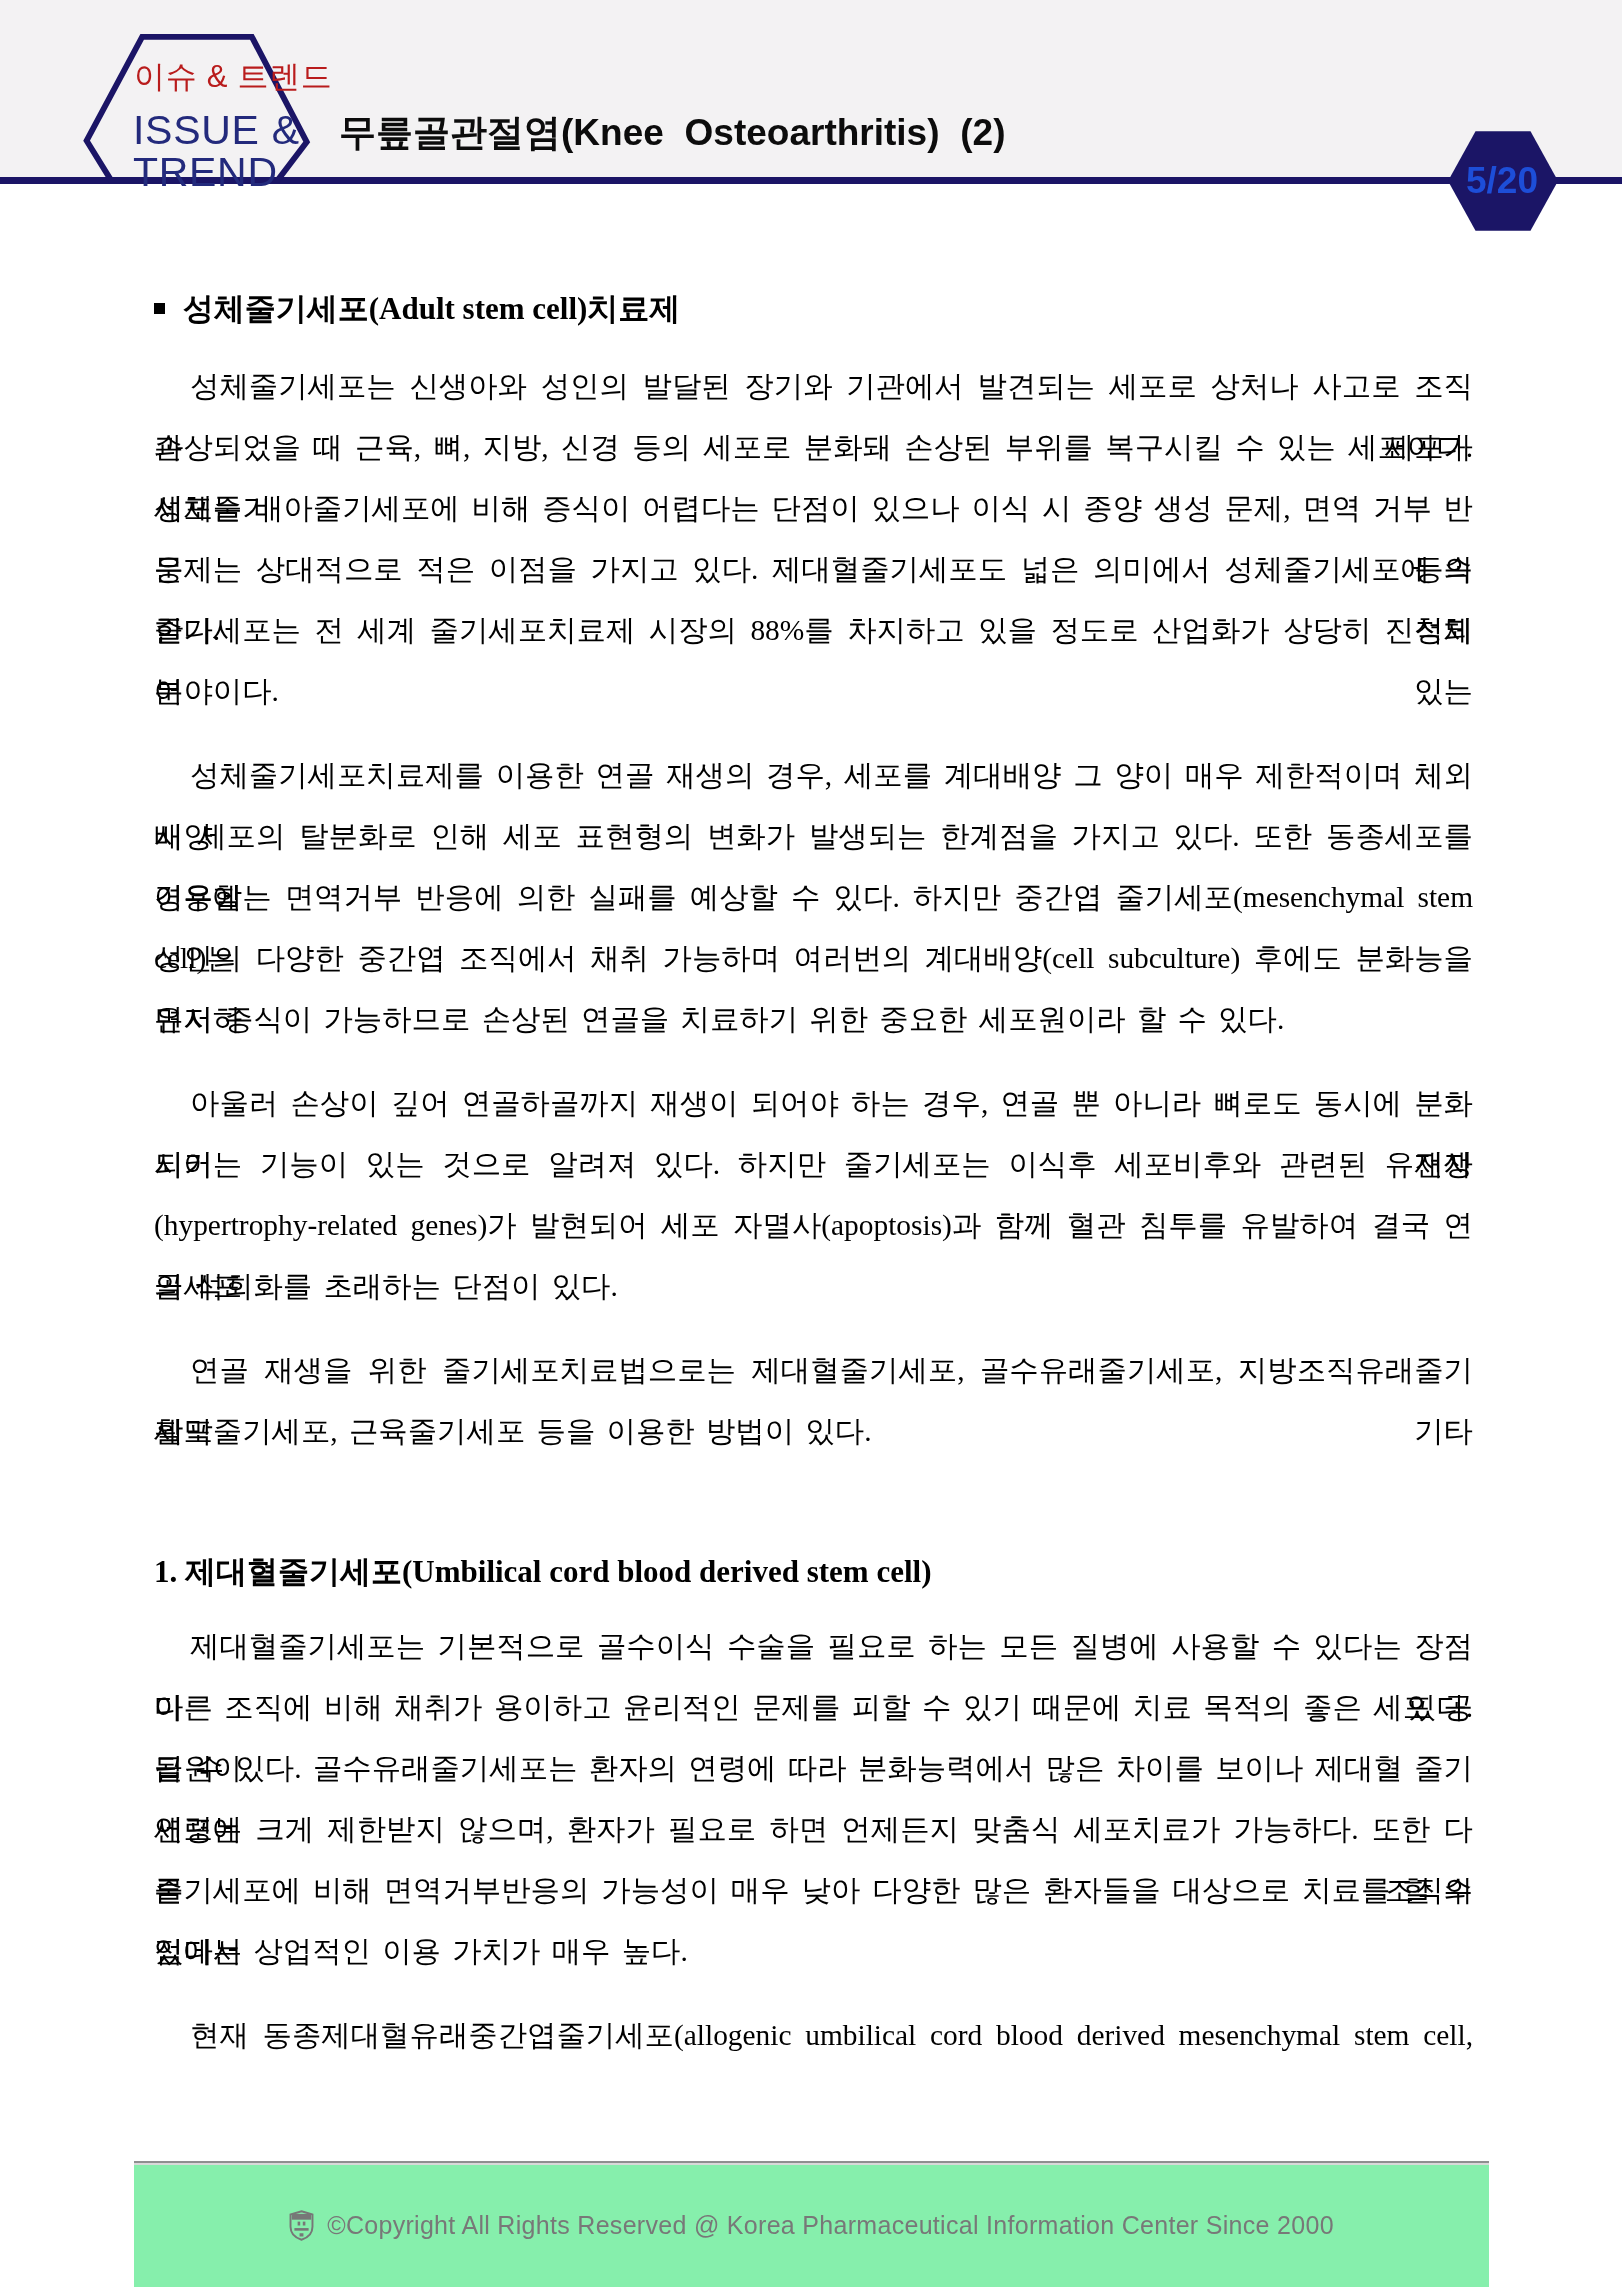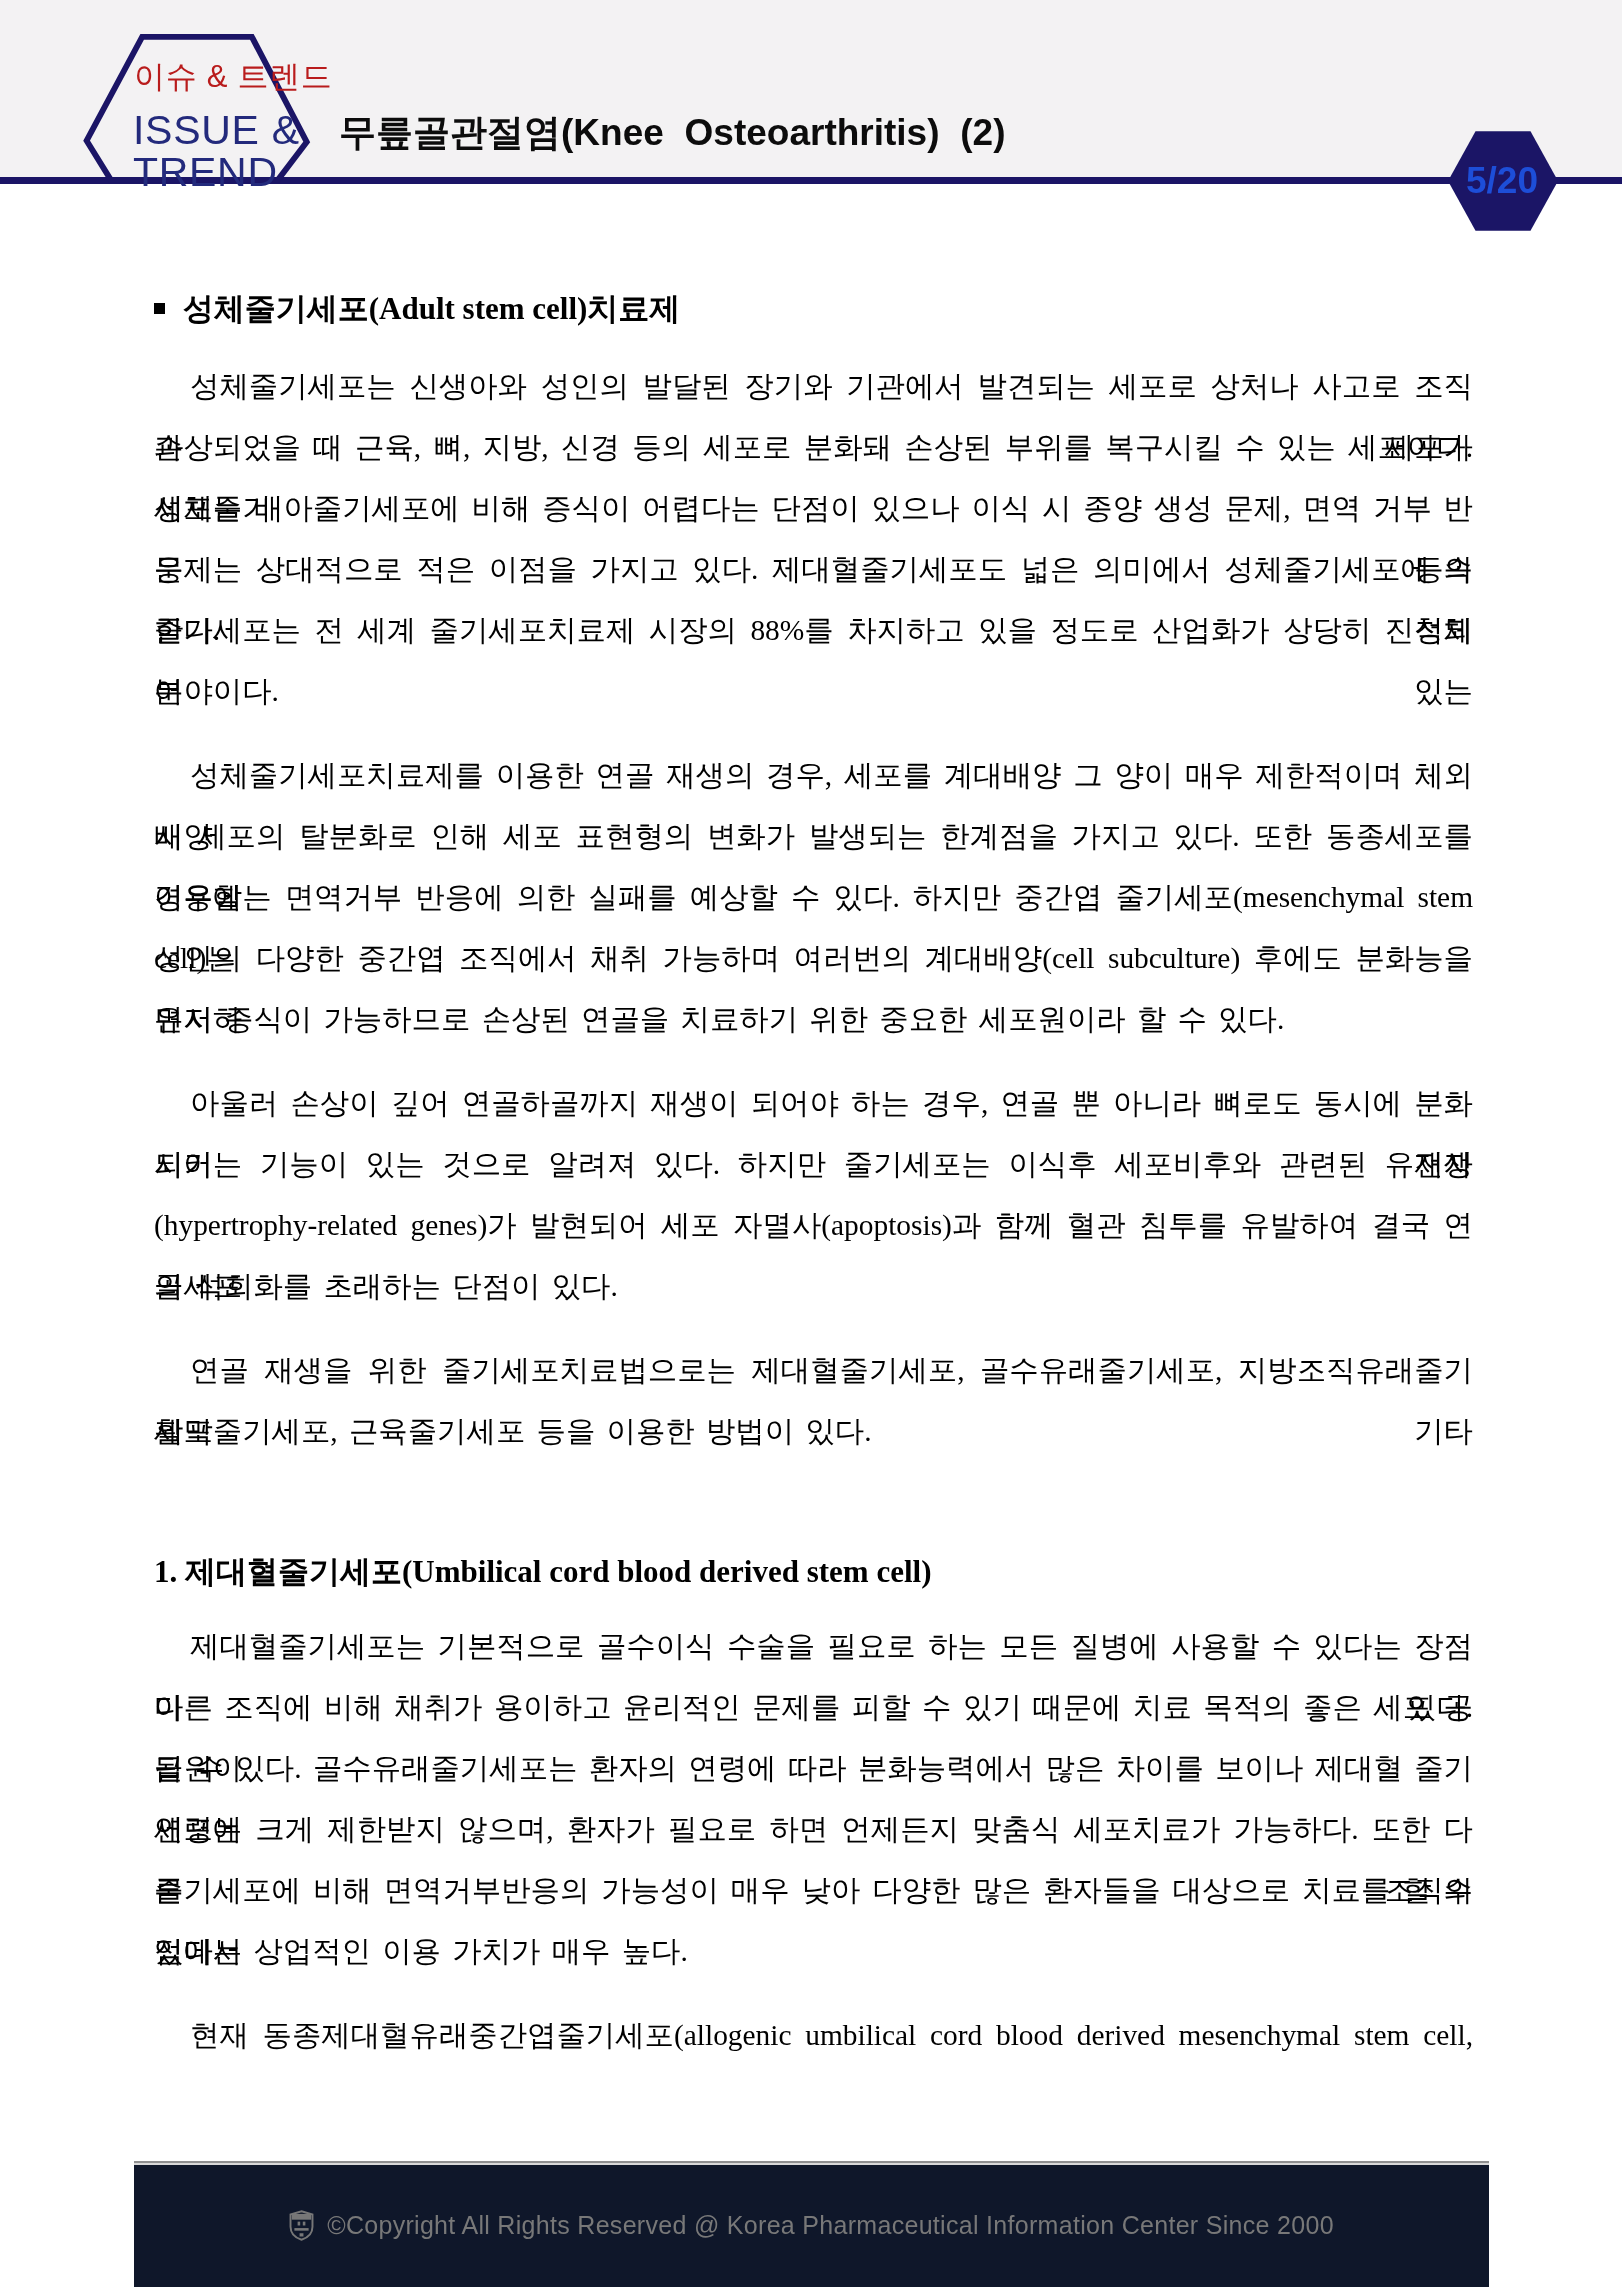--- a/index.html
+++ b/index.html
@@ -78,21 +78,21 @@
     text-align: justify;
     text-align-last: justify;
   }
   .line.last { text-align: left; text-align-last: left; }
   .line.indent { text-indent: 36px; }
 
   
   .footer {
     position: absolute; left: 134px; top: 2161px;
     width: 1355px; height: 124px;
-    background: #0f172a;
+    background: #86efac;
     border-top: 2px solid #8f8f8f;
     box-shadow: inset 0 2px 0 #d9d9d9;
     display: flex; align-items: center; justify-content: center;
     gap: 13px;
   }
   .footer-text {
     font-family: "Liberation Sans", sans-serif;
     font-size: 25px; color: #787878; letter-spacing: 0.3px;
     white-space: nowrap;
   }

